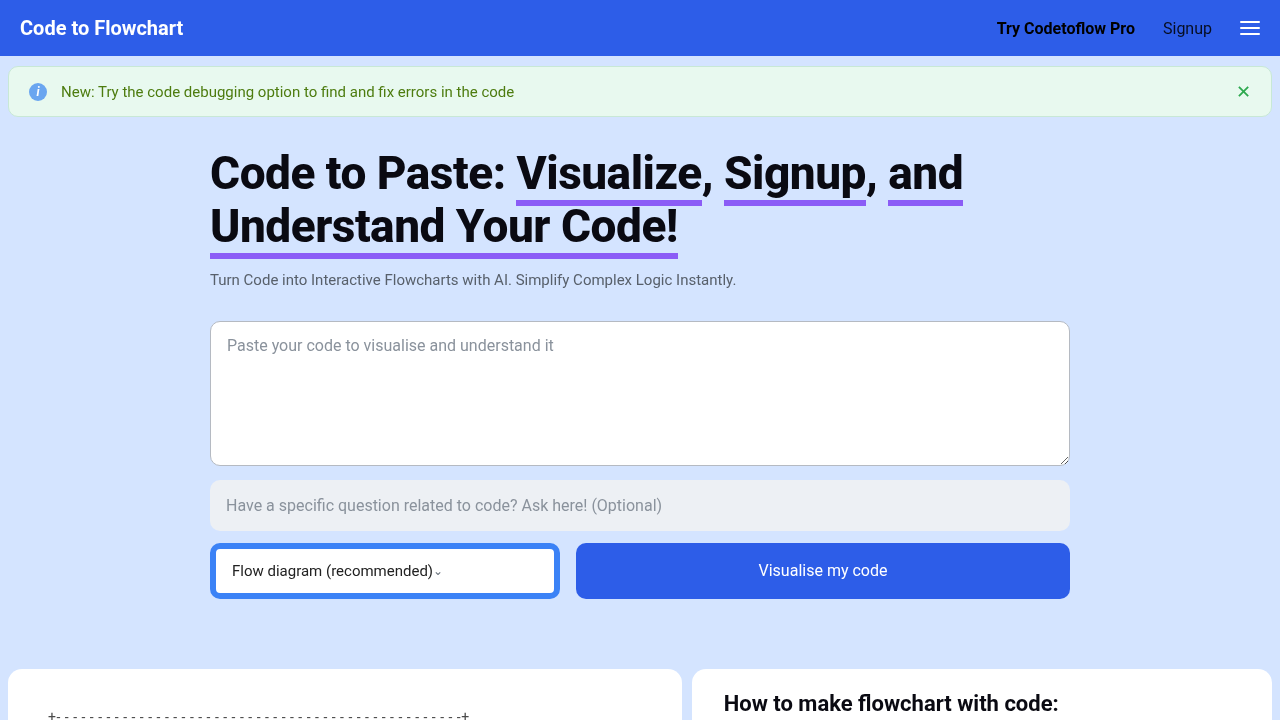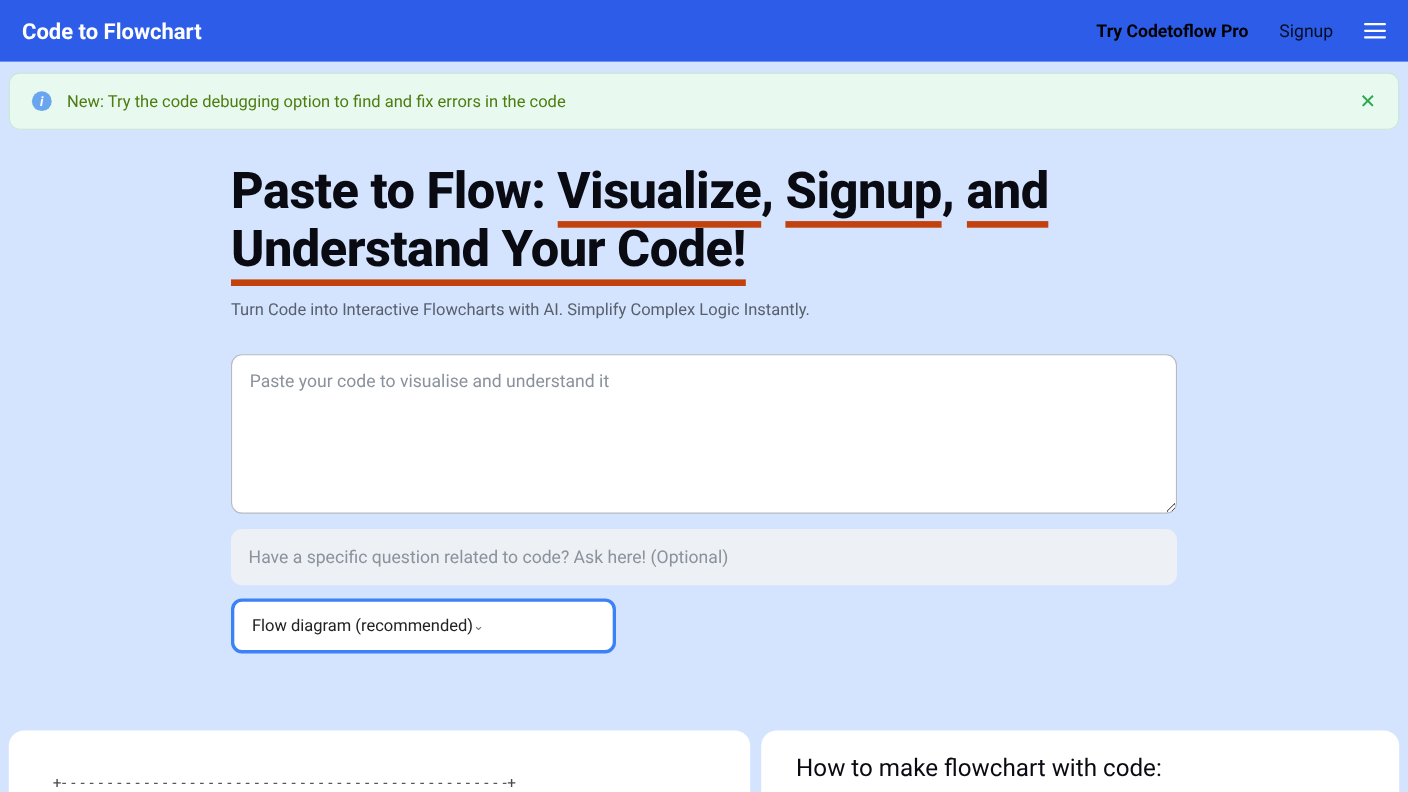--- a/index.html
+++ b/index.html
@@ -99,21 +99,21 @@
       padding: 0 20px;
     }
     .title {
       font-size: 46px;
       font-weight: 800;
       line-height: 1.15;
       color: #0a0a12;
       letter-spacing: -0.5px;
     }
     .title .underlined {
-      border-bottom: 6px solid #c2410c;
+      border-bottom: 6px solid #8b5cf6;
       padding-bottom: 0px;
     }
     .subtitle {
       color: #58606b;
       font-size: 15px;
       margin-top: 18px;
     }
     .code-input {
       width: 100%;
       height: 145px;
@@ -145,21 +145,21 @@
       color: #8a929c;
     }
     .actions {
       display: flex;
       gap: 16px;
       margin-top: 12px;
     }
     .select-box {
       flex: 0 0 350px;
       background: #fff;
-      border: 3px solid #3b82f6;
+      border: 6px solid #3b82f6;
       border-radius: 10px;
       padding: 13px 16px;
       display: flex;
       align-items: center;
       cursor: pointer;
       font-size: 15px;
       color: #222;
     }
     .chevron-down {
       color: #6a737d;
@@ -197,21 +197,21 @@
     }
     .bottom-right {
       flex: 1;
       background: #fff;
       border-radius: 14px;
       padding: 22px 32px 0;
       height: 80px;
     }
     .howto-title {
       font-size: 22px;
-      font-weight: 400;
+      font-weight: 700;
       color: #0a0a12;
     }
   </style>
 </head>
 <body>
 
 <div class="header">
   <div class="logo">Code to Flowchart</div>
   <div class="header-right">
     <div class="header-link bold">Try Codetoflow Pro</div>
@@ -227,34 +227,35 @@
 <div class="banner">
   <div class="banner-left">
     <div class="info-icon">i</div>
     <div class="banner-text">New: Try the code debugging option to find and fix errors in the code</div>
   </div>
   <div class="close-icon">✕</div>
 </div>
 
 <div class="main">
   <h1 class="title">
-    <span>Paste to Flow: </span><span class="underlined">Visualize</span><span>, </span><span class="underlined">Signup</span><span>, </span><span class="underlined">and</span>
+    <span>Code to Paste: </span><span class="underlined">Visualize</span><span>, </span><span class="underlined">Signup</span><span>, </span><span class="underlined">and</span>
     <span class="underlined">Understand Your Code!</span>
   </h1>
   <p class="subtitle">Turn Code into Interactive Flowcharts with AI. Simplify Complex Logic Instantly.</p>
 
   <textarea class="code-input" placeholder="Paste your code to visualise and understand it" style=""></textarea>
 
   <input class="question-input" type="text" placeholder="Have a specific question related to code? Ask here! (Optional)" style="">
 
   <div class="actions">
     <div class="select-box">
       <span>Flow diagram (recommended)</span>
       <span class="chevron-down">⌄</span>
     </div>
+    <button class="visualise-btn">Visualise my code</button>
   </div>
 </div>
 
 <div class="bottom-section">
   <div class="bottom-left">
     <div class="ascii-line">+- - - - - - - - - - - - - - - - - - - - - - - - - - - - - - - - - - - - - - - - - - - - - - - - -+</div>
   </div>
   <div class="bottom-right">
     <div class="howto-title">How to make flowchart with code:</div>
   </div>

